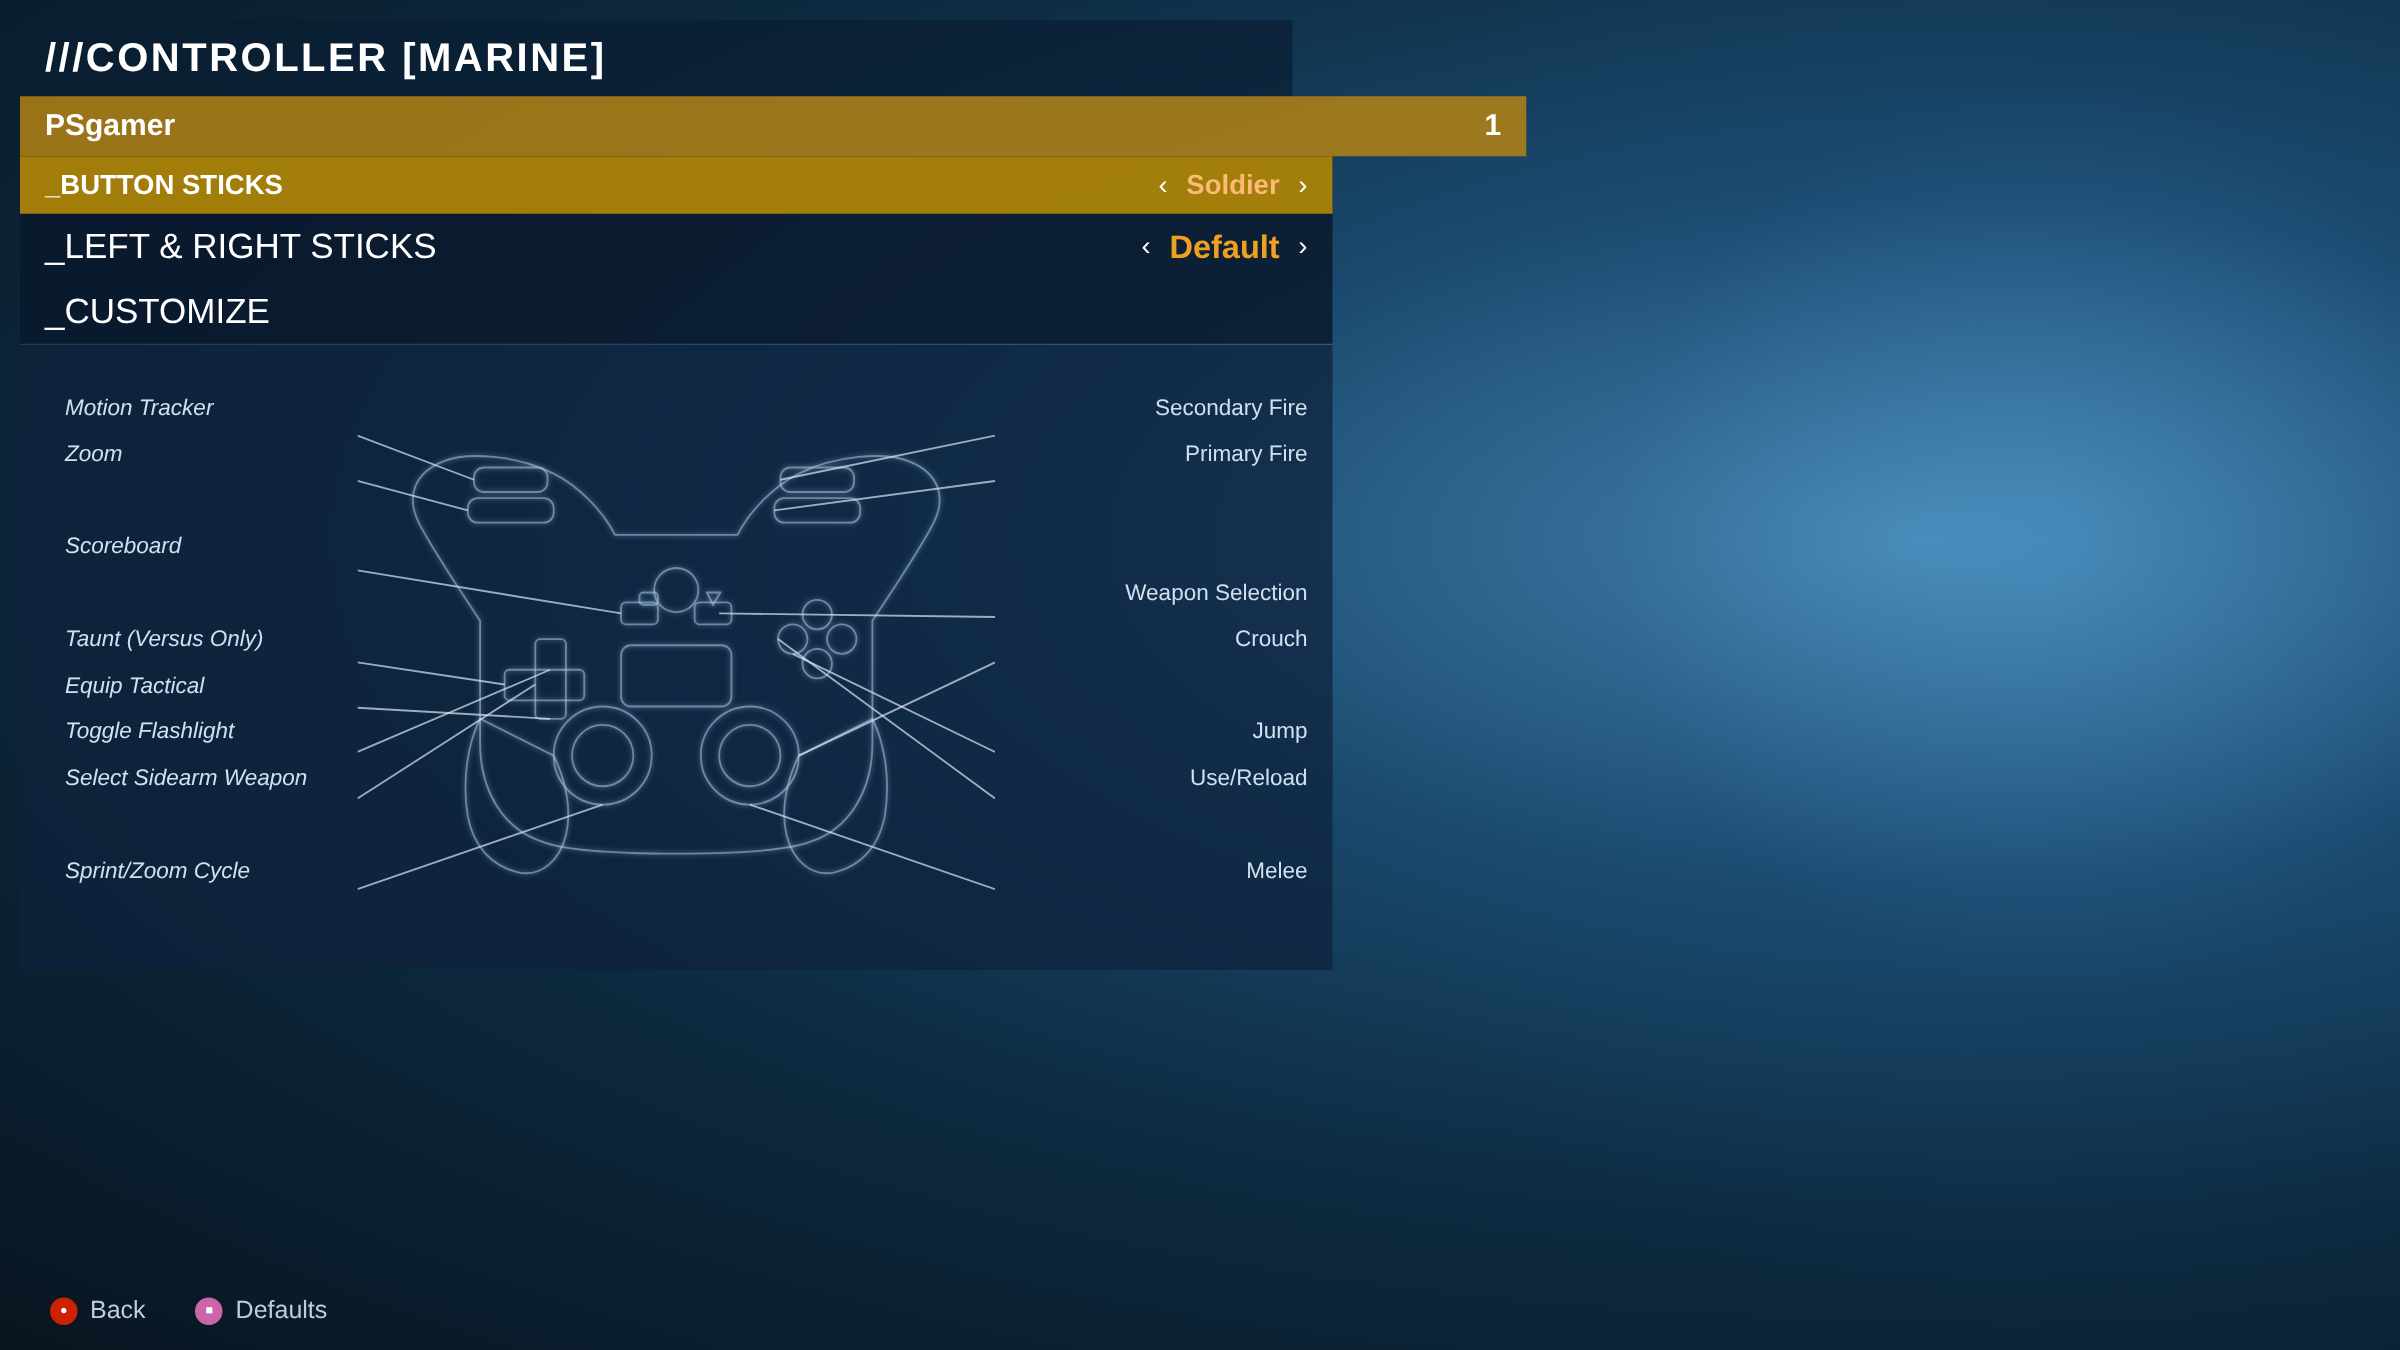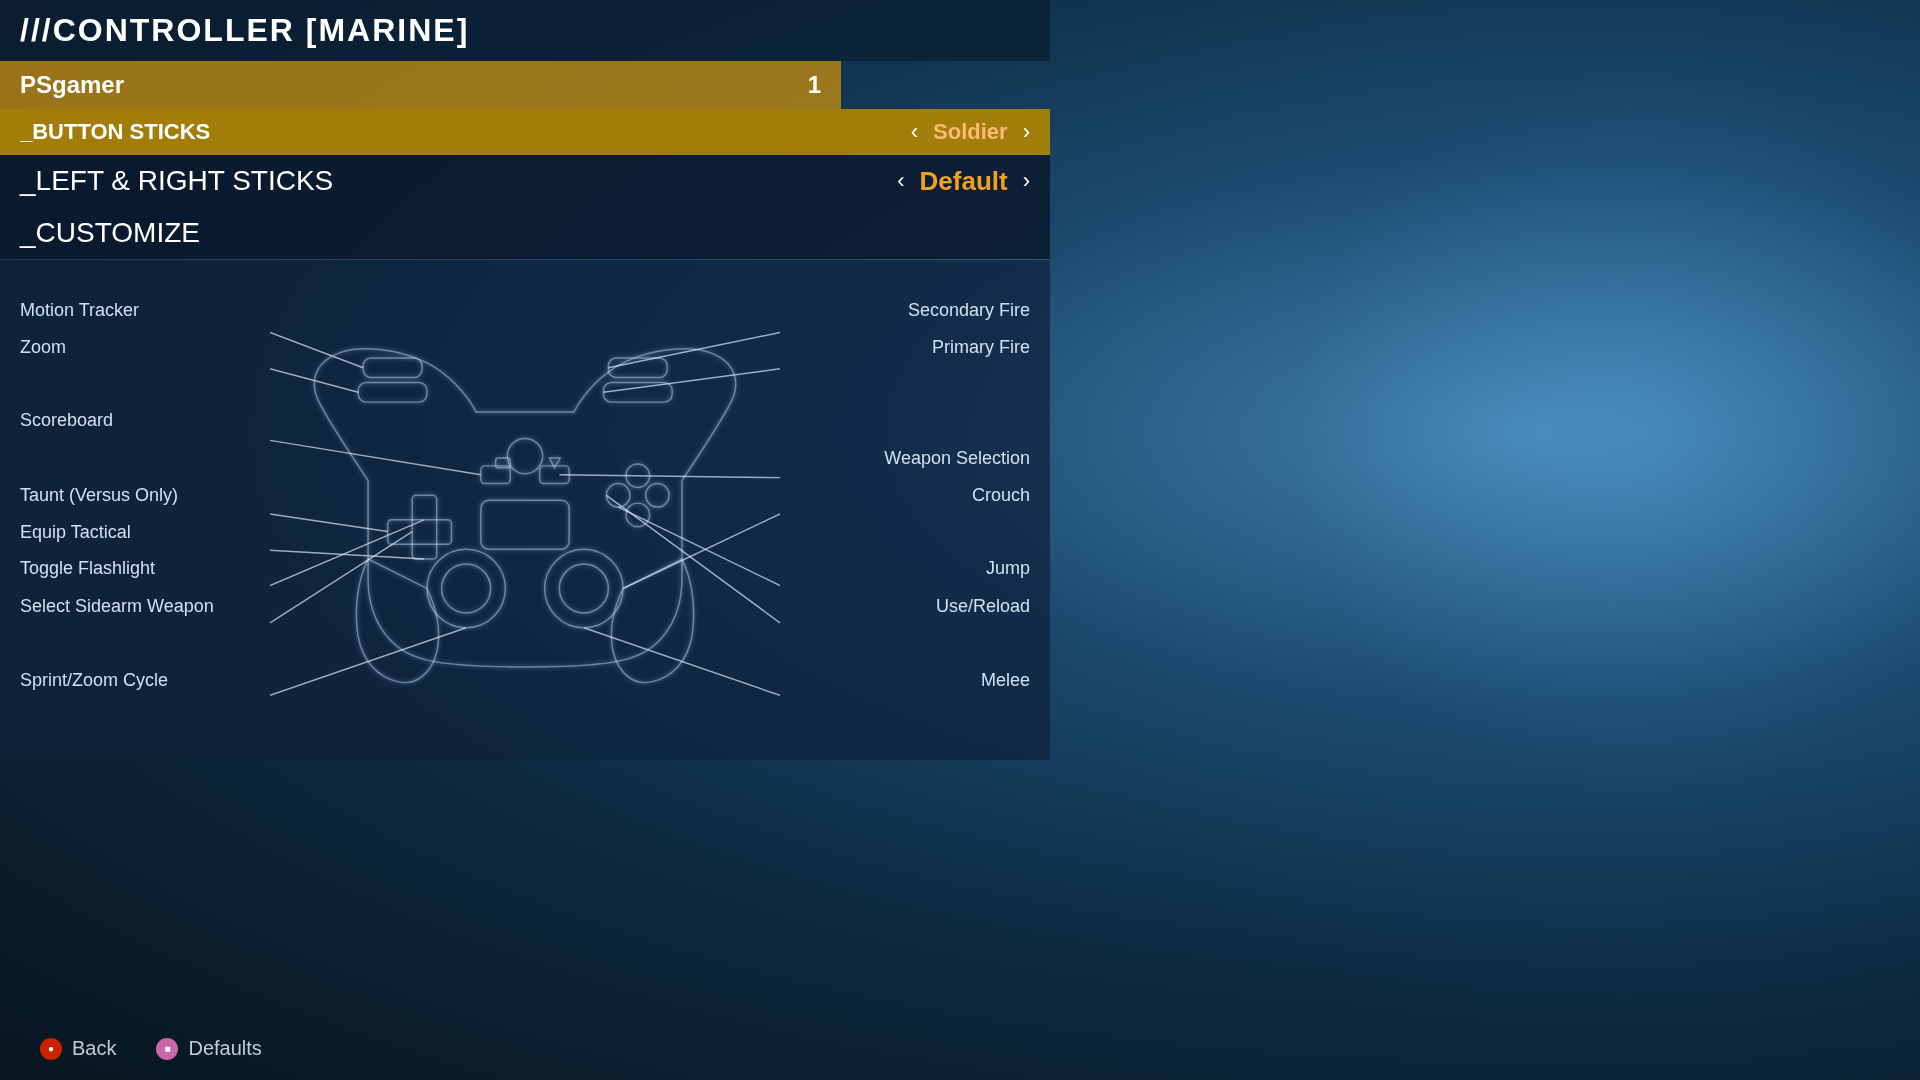--- a/index.html
+++ b/index.html
@@ -37,21 +37,21 @@
       height: 1080px;
       z-index: 2;
       display: flex;
       flex-direction: column;
       padding: 0;
     }
 
     
     .top-panel {
       width: 1050px;
-      padding: 0;
+      padding: 16px;
     }
 
     
     .title-bar {
       display: flex;
       align-items: center;
       padding: 12px 20px;
       background: rgba(10, 30, 50, 0.7);
     }
 
@@ -62,21 +62,21 @@
       font-family: 'Arial', sans-serif;
       letter-spacing: 2px;
     }
 
     .profile-bar {
       display: flex;
       align-items: center;
       justify-content: space-between;
       padding: 10px 20px;
       background: rgba(180, 130, 20, 0.85);
-      width: 841px;
+      width: 1205px;
     }
 
     .profile-name {
       color: #ffffff;
       font-size: 24px;
       font-weight: bold;
     }
 
     .profile-number {
       color: #ffffff;
@@ -153,24 +153,25 @@
 
     .controller-wrapper {
       position: relative;
       width: 100%;
       height: 460px;
     }
 
     
     .left-labels {
       position: absolute;
-      left: 0;
+      left: 16px;
       top: 0;
       width: 270px;
       height: 100%;
+      font-style: italic;
     }
 
     .right-labels {
       position: absolute;
       right: 0;
       top: 0;
       width: 270px;
       height: 100%;
       text-align: right;
     }

